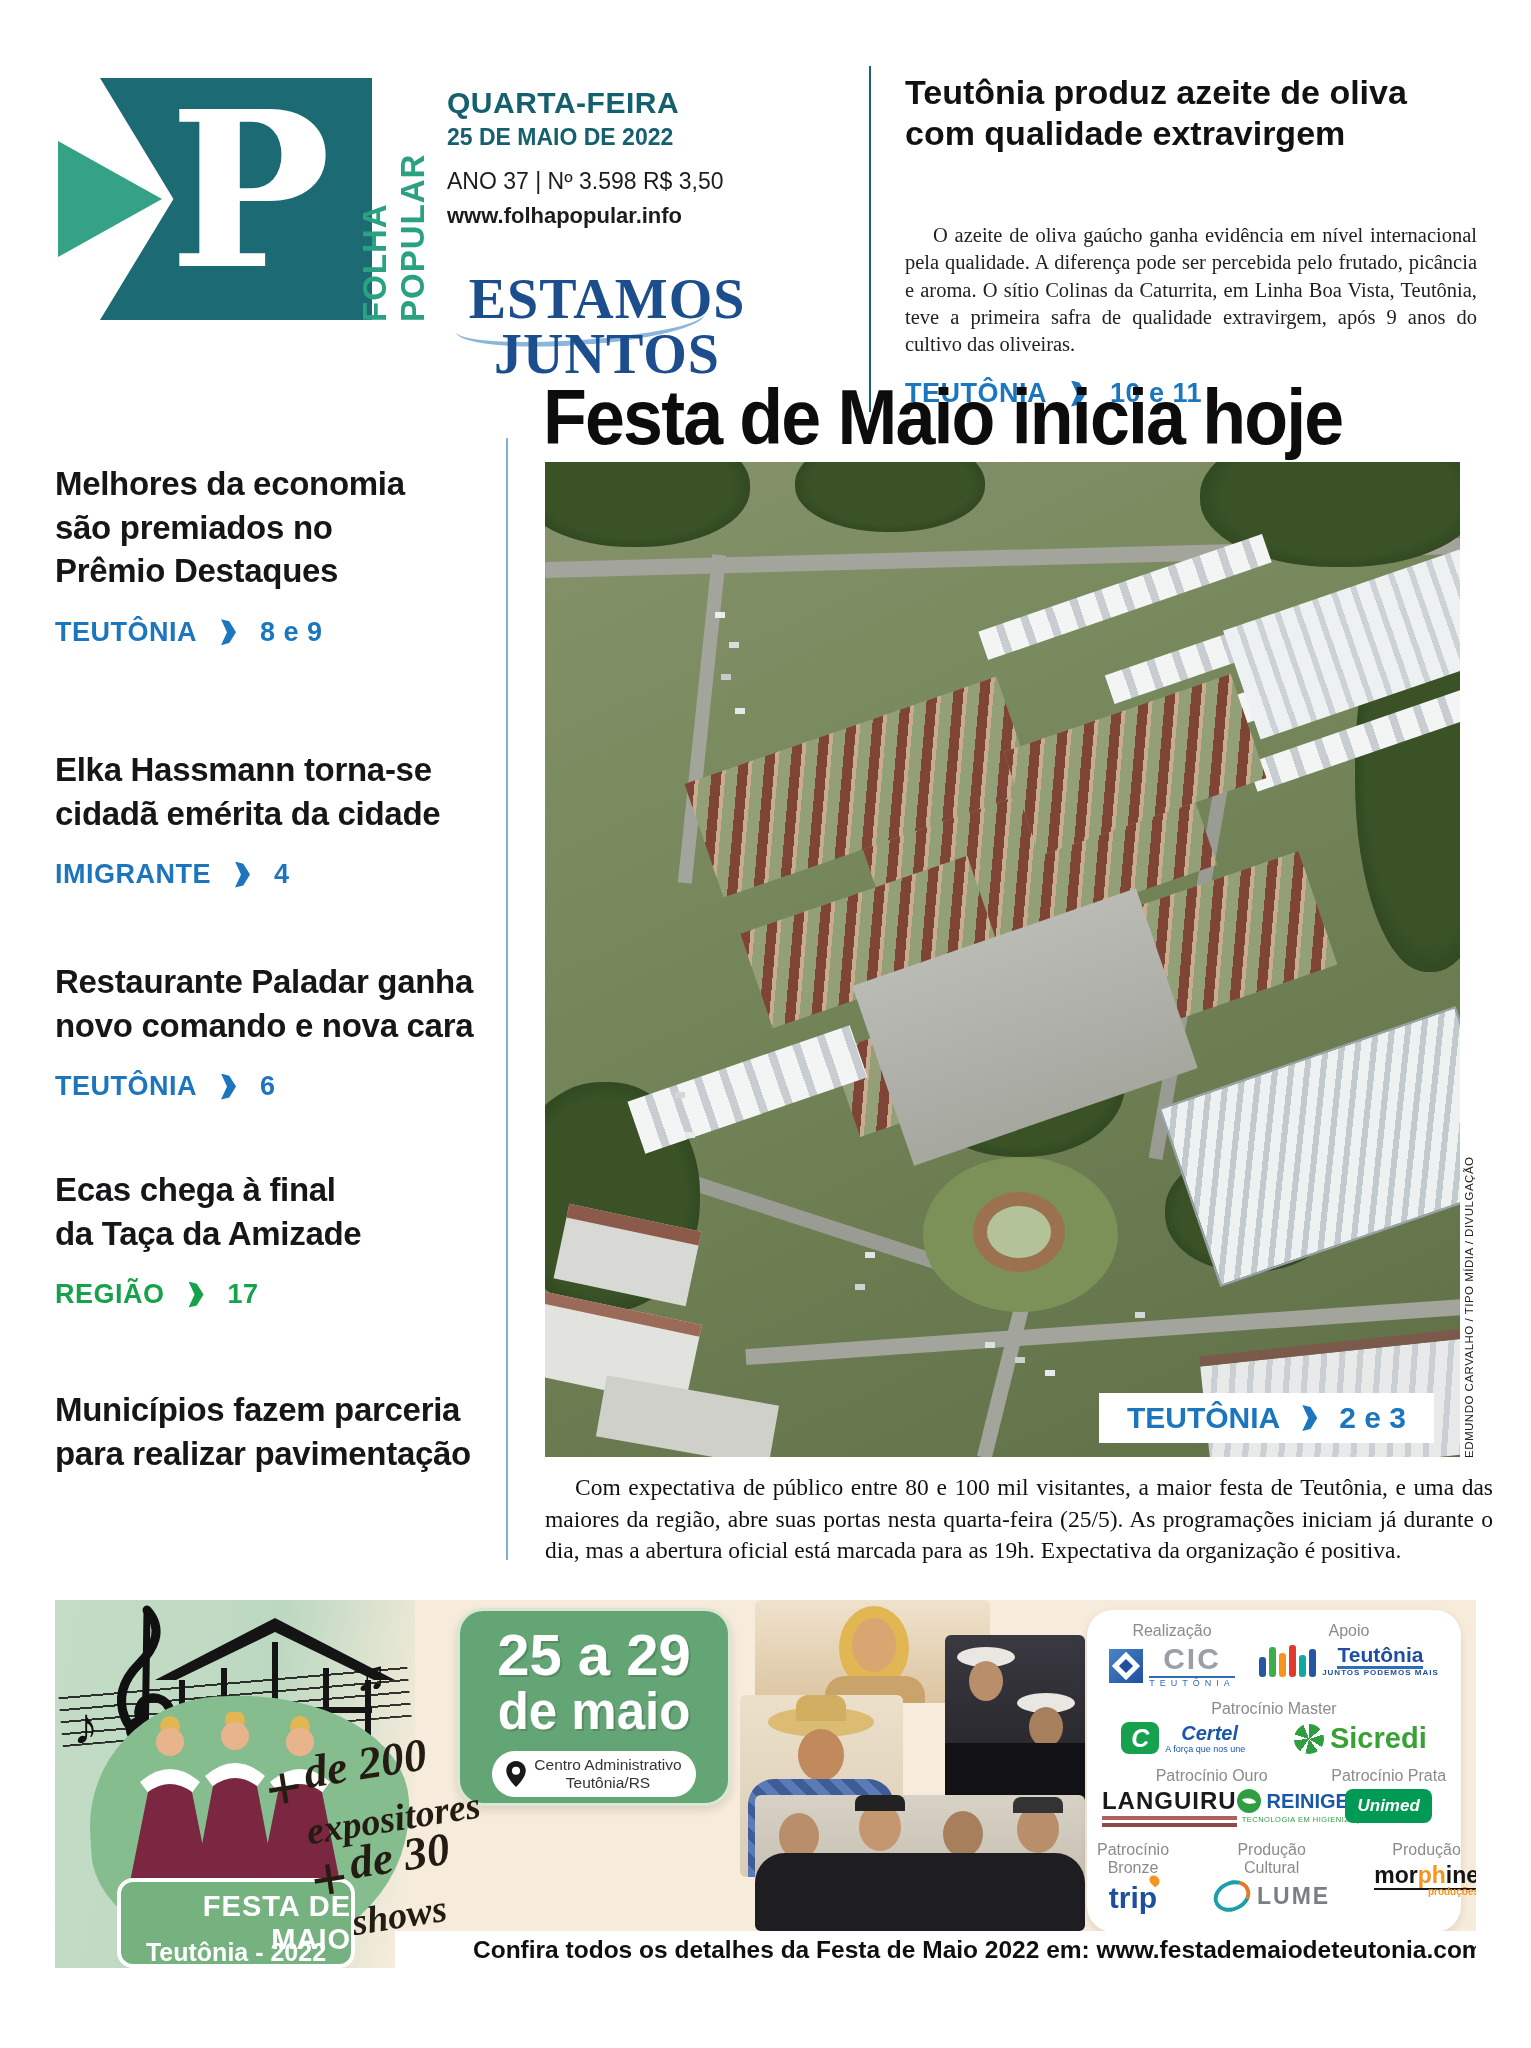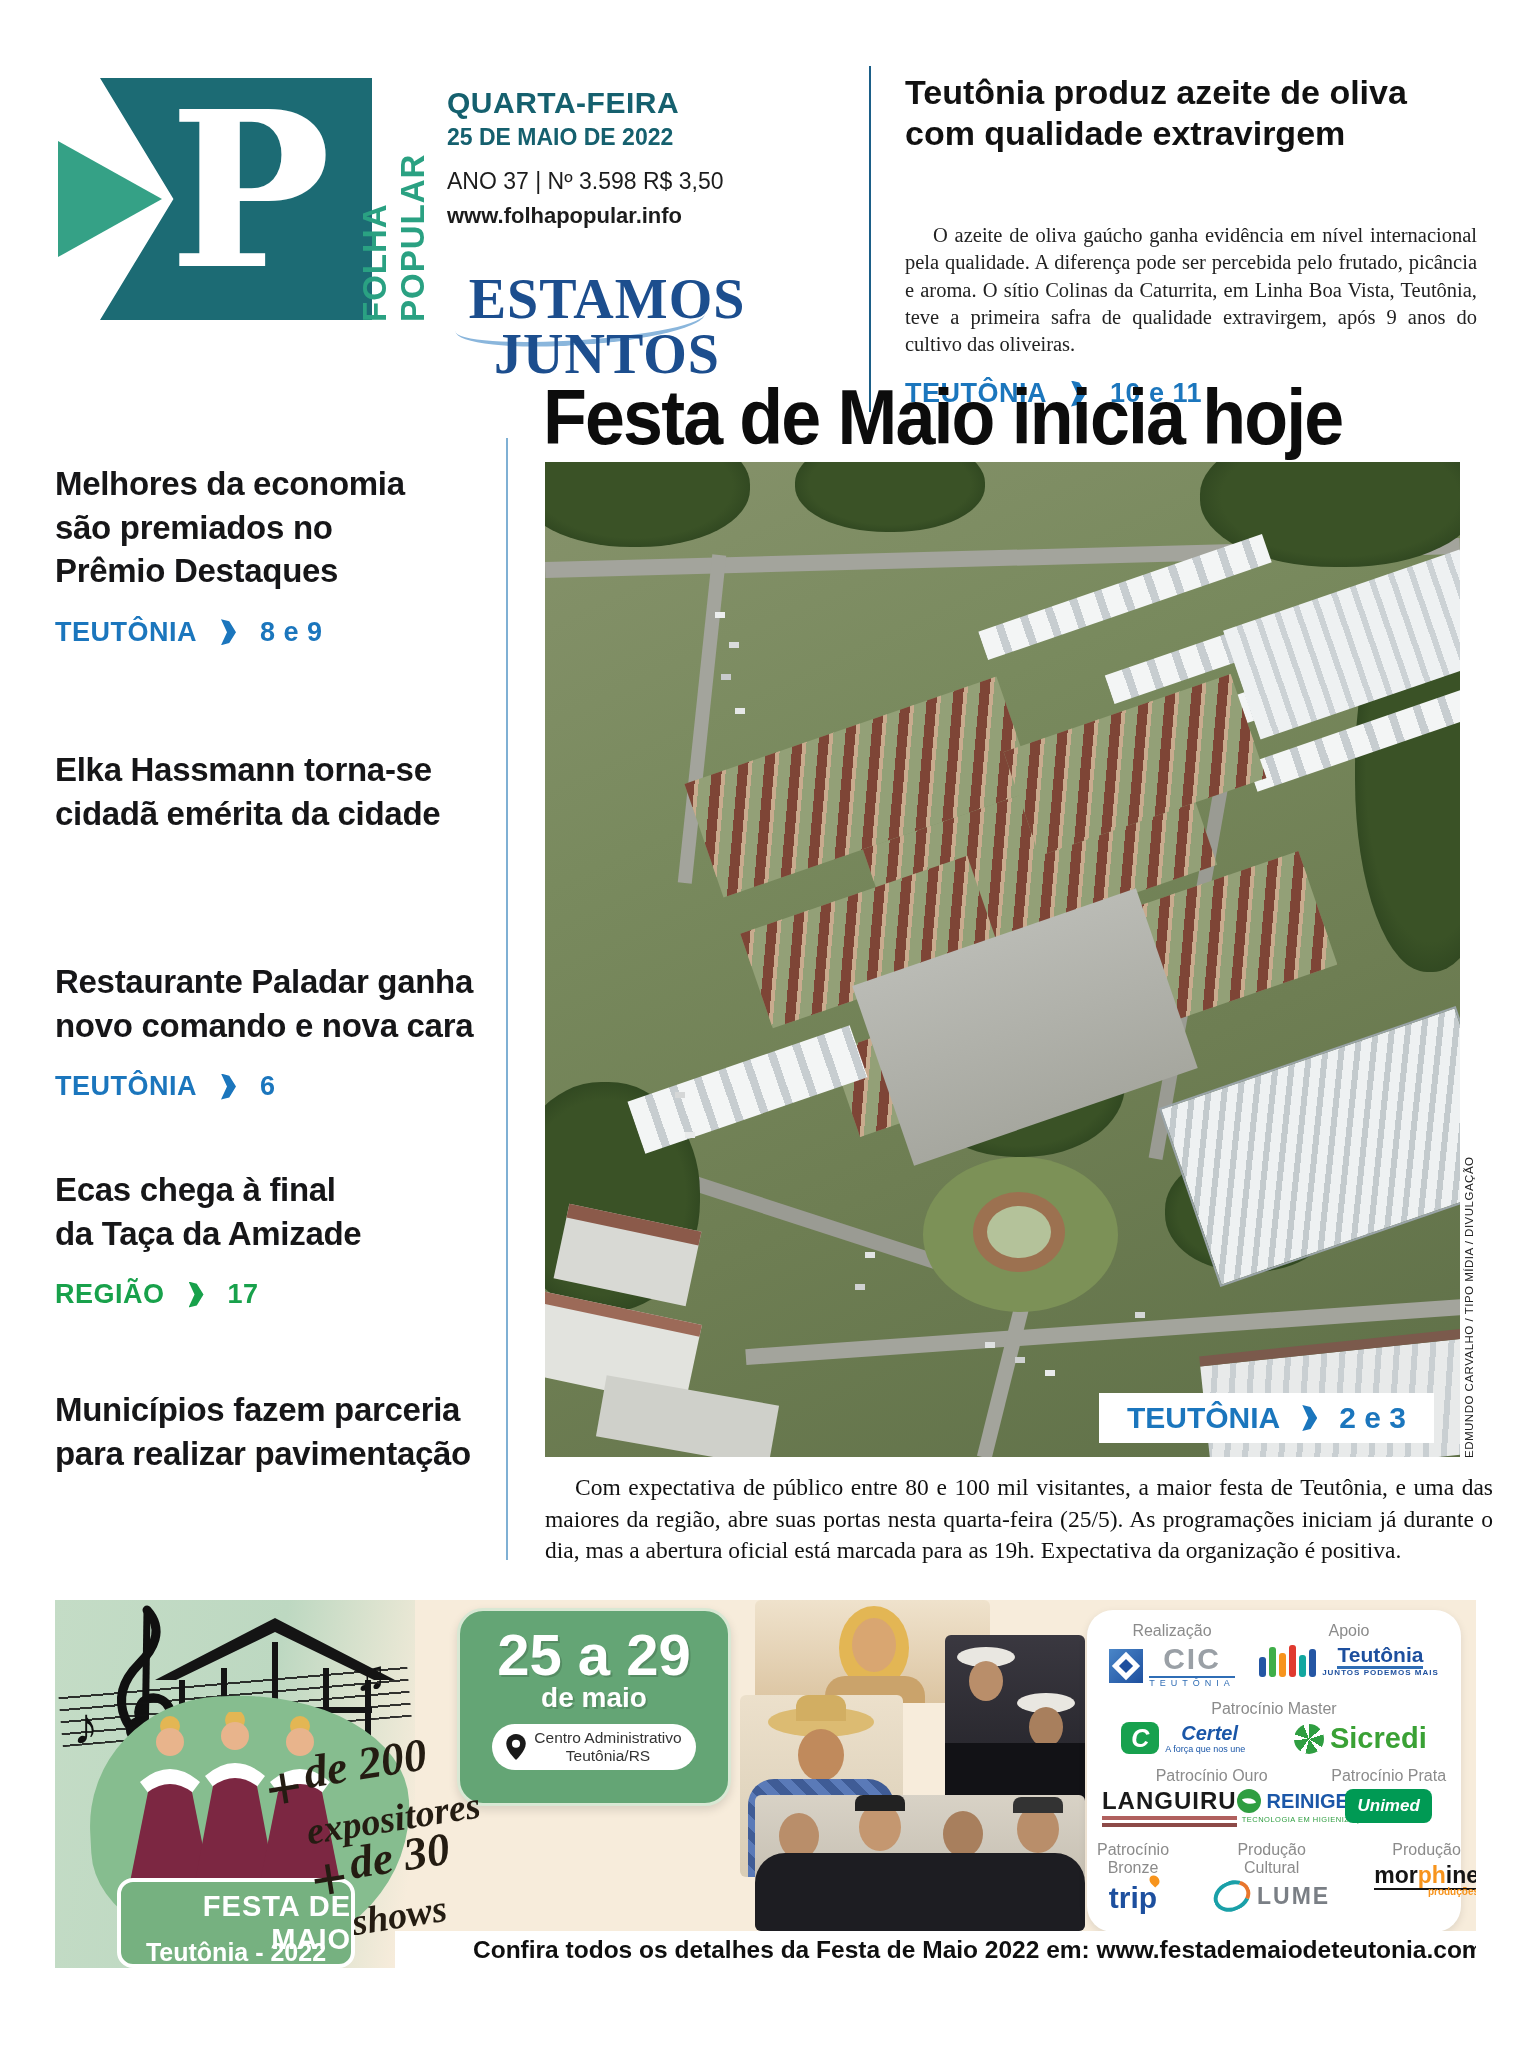--- a/index.html
+++ b/index.html
@@ -68,21 +68,21 @@
           padding:8px 0;letter-spacing:1px;}
   .fsub{position:absolute;left:62px;top:338px;width:238px;text-align:center;color:#fff;
         font-weight:800;font-size:25px;}
   .staff{position:absolute;left:5px;top:80px;width:350px;height:52px;opacity:.85;transform:rotate(-5deg);
          background:repeating-linear-gradient(0deg,#111 0 2px,rgba(0,0,0,0) 2px 12px);}
   .note{position:absolute;font-size:52px;color:#111;}
   .dates{position:absolute;left:402px;top:8px;width:268px;height:192px;background:#64a575;
          border:3px solid #d9e8d4;border-radius:26px;color:#fff;text-align:center;
          box-shadow:0 4px 10px rgba(0,0,0,.12);}
   .d1{font-weight:800;font-size:58px;margin-top:10px;text-shadow:2px 2px 0 rgba(0,0,0,.15);}
-  .d2{font-weight:800;font-size:28px;margin-top:-6px;text-shadow:2px 2px 0 rgba(0,0,0,.15);}
+  .d2{font-weight:800;font-size:51px;margin-top:-6px;text-shadow:2px 2px 0 rgba(0,0,0,.15);}
   .venue{display:flex;align-items:center;gap:8px;background:#fff;border-radius:999px;
          margin:10px auto 0;padding:5px 14px;width:fit-content;color:#333;}
   .venue .vt{font-size:15.5px;line-height:1.15;text-align:center;}
   .pin{width:20px;height:26px;flex:0 0 auto;}
   .script{position:absolute;font-family:"Liberation Serif",serif;font-style:italic;font-weight:bold;
           color:#241c12;transform:rotate(-9deg);line-height:.9;}
   .script .plus{font-size:64px;font-style:normal;vertical-align:-18px;margin-right:4px;}
   .script .l1{font-size:46px;}
   .script .l2{font-size:38px;display:block;margin-left:34px;}
   .artist{position:absolute;overflow:hidden;border-radius:6px;}
@@ -175,20 +175,25 @@
     <div class="sb-k kick" style="color: rgb(27, 118, 189);">
       <span>TEUTÔNIA</span>
       <span class="arr"></span>
       <span>8 e 9</span>
     </div>
   </div>
 
   <div class="sb" style="top:748px;">
     <div class="sb-h">Elka Hassmann torna-se
 cidadã emérita da cidade</div>
+    <div class="sb-k kick" style="color: rgb(27, 118, 189);">
+      <span>IMIGRANTE</span>
+      <span class="arr"></span>
+      <span>4</span>
+    </div>
   </div>
 
   <div class="sb" style="top:960px;">
     <div class="sb-h">Restaurante Paladar ganha
 novo comando e nova cara</div>
     <div class="sb-k kick" style="color: rgb(27, 118, 189);">
       <span>TEUTÔNIA</span>
       <span class="arr"></span>
       <span>6</span>
     </div>

